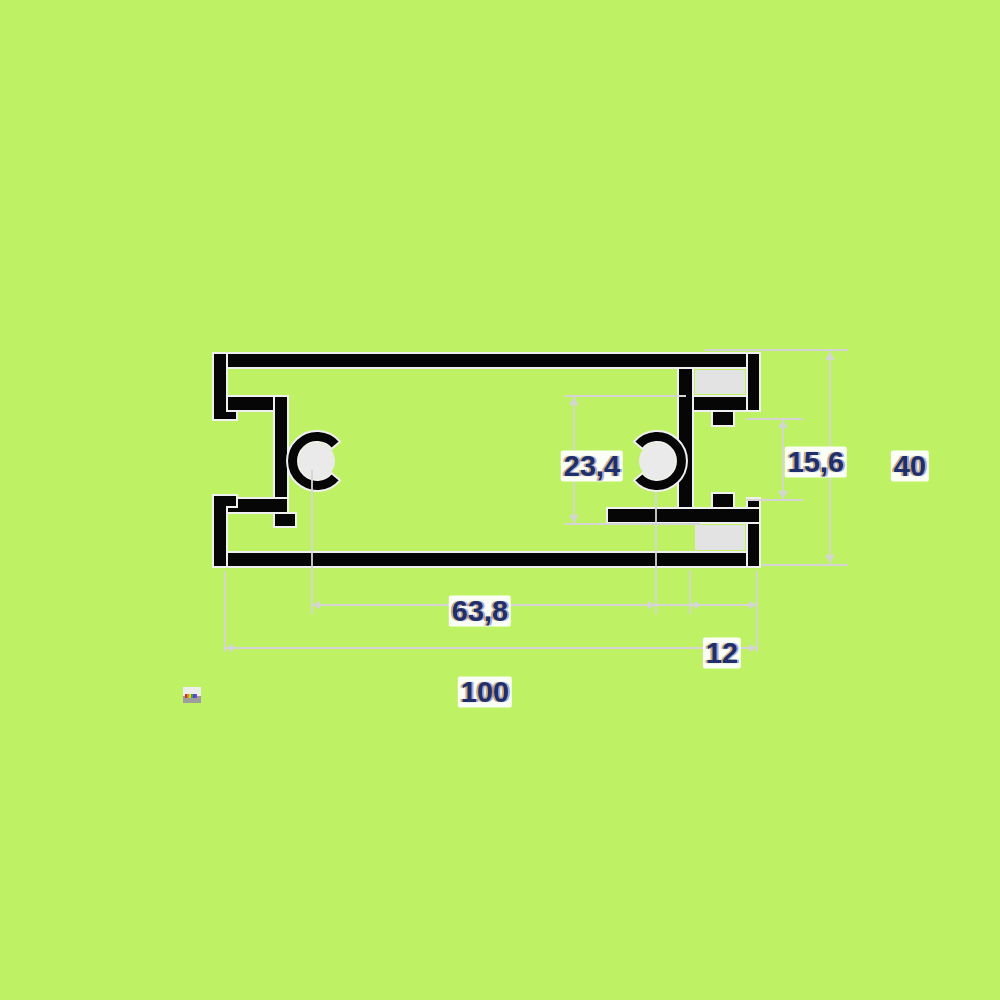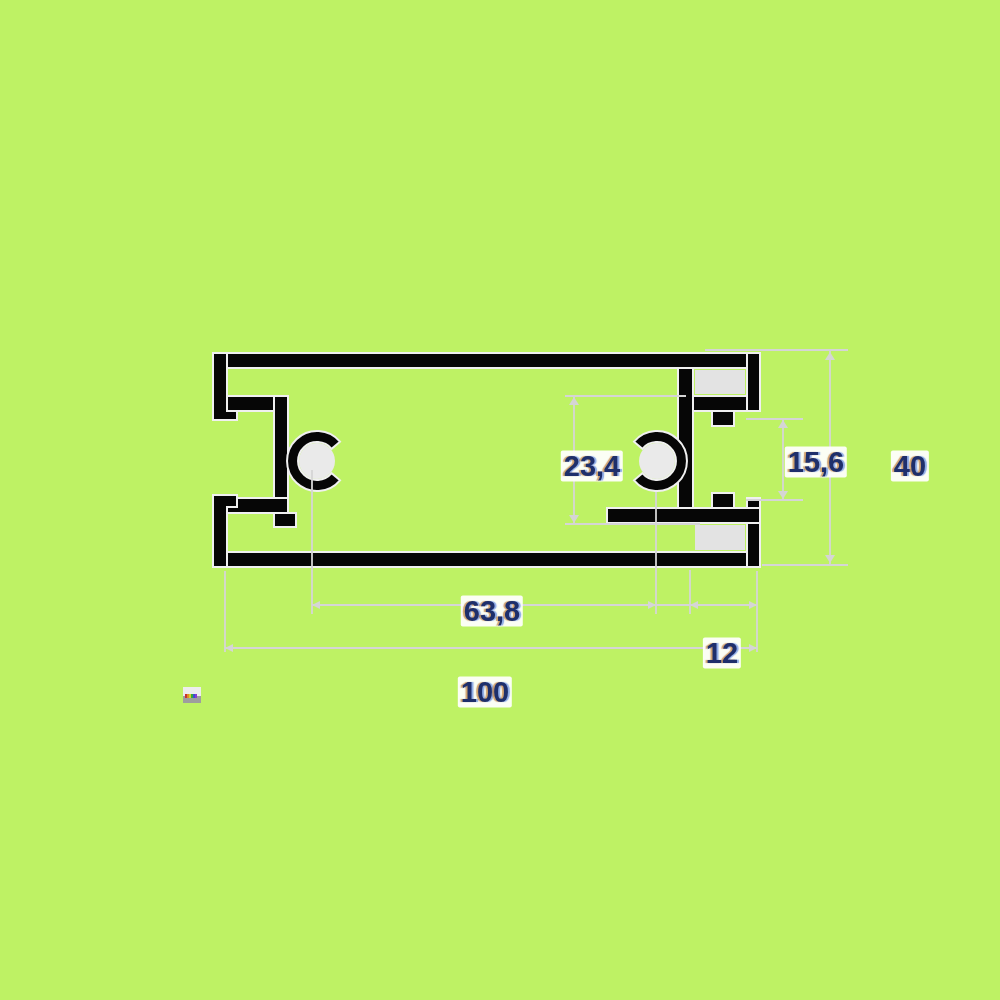--- a/index.html
+++ b/index.html
@@ -92,21 +92,21 @@
       <line class="dim-line" x1="757" y1="571" x2="757" y2="652"></line>
       <line class="dim-line" x1="225" y1="648" x2="757" y2="648"></line>
       <path class="dim-arrow" d="M225,648 L233,644 L233,652 Z"></path>
       <path class="dim-arrow" d="M757,648 L749,644 L749,652 Z"></path>
     </g>
   </svg>
 
   <div class="dim-label" style="left:592px;top:466px;">23,4</div>
   <div class="dim-label" style="left:776px;top:462px;margin-left:40px;">15,6</div>
   <div class="dim-label" style="left:891px;top:466px;margin-left:19px;">40</div>
-  <div class="dim-label" style="left:492px;top:611px;text-align:right;">63,8</div>
+  <div class="dim-label" style="left:480px;top:611px;text-align:right;">63,8</div>
   <div class="dim-label" style="left:722px;top:609px;margin-top:44px;">12</div>
   <div class="dim-label" style="left:485px;top:654px;margin-top:38px;">100</div>
 
   <div id="image-artifact">
     <div id="artifact-strip">
         <span style="background: rgb(200, 50, 50);"></span>
         <span style="background: rgb(224, 138, 40);"></span>
         <span style="background: rgb(216, 210, 42);"></span>
         <span style="background: rgb(58, 168, 58);"></span>
         <span style="background: rgb(58, 80, 210);"></span>

